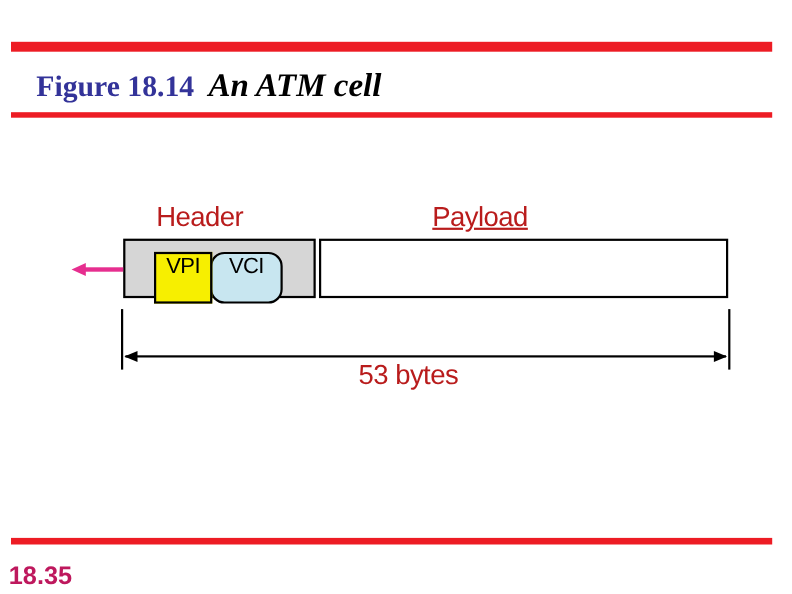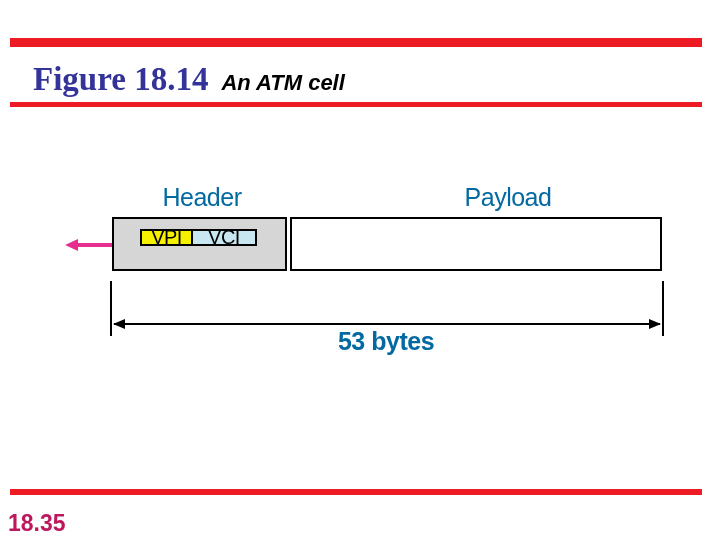--- a/index.html
+++ b/index.html
@@ -26,70 +26,69 @@
     left: 33px;
     top: 61px;
     display: flex;
     align-items: baseline;
     gap: 13px;
     white-space: nowrap;
   }
   .figure-label {
     font-family: "Liberation Serif", serif;
     font-weight: bold;
-    font-size: 33px;
+    font-size: 27px;
     color: var(--title_blue, #333399);
   }
   .figure-caption {
-    font-family: Liberation Sans, sans-serif;
+    font-family: Liberation Serif, serif;
     font-weight: bold;
     font-style: italic;
-    font-size: 22px;
+    font-size: 30px;
     color: #000;
   }
 
   
   .dlabel {
     position: absolute;
-    color: #0369a1;
+    color: #b91c1c;
     font-size: 25px;
     letter-spacing: -0.5px;
-    text-align: center;
     white-space: nowrap;
   }
   .lbl-header  { left: 142px; top: 183px; width: 120px; }
-  .lbl-payload { left: 438px; top: 183px; width: 140px; }
+  .lbl-payload { left: 393px; top: 183px; width: 140px; text-decoration: underline; }
   .lbl-5bytes  { left: 133px; top: 279px; width: 120px; font-size: 24px; }
   .lbl-48bytes { left: 375px; top: 279px; width: 130px; font-size: 24px; }
-  .lbl-53bytes { left: 326px; top: 327px; width: 120px; font-weight: bold; }
+  .lbl-53bytes { left: 326px; top: 327px; width: 120px; }
 
   
   .cellbox {
     position: absolute;
     box-sizing: border-box;
     border: 2px solid #000;
   }
   .header-box  { left: 112px; top: 217px; width: 175px; height: 54px; background: var(--header_gray, #d6d6d6); }
   .payload-box { left: 290px; top: 217px; width: 372px; height: 54px; background: #ffffff; }
 
   .field-box {
     position: absolute;
     box-sizing: border-box;
     border: 2px solid #000;
     top: 229px;
-    height: 17px;
+    height: 47px;
     display: flex;
-    align-items: center;
+    align-items: flex-start;
     justify-content: center;
     font-size: 20px;
     letter-spacing: -0.5px;
     color: #000;
   }
   .vpi-box { left: 140px; width: 53px; background: var(--vpi_yellow, #f7ef00); z-index: 2; }
-  .vci-box { left: 191px; width: 66px; background: var(--vci_blue, #c8e6f0); }
+  .vci-box { left: 191px; width: 66px; background: var(--vci_blue, #c8e6f0); border-radius: 13px; }
 
   
   .dir-arrow-shaft {
     position: absolute;
     left: 77px; top: 243px;
     width: 35px; height: 4px;
     background: var(--arrow_magenta, #e62e8f);
   }
   .dir-arrow-head {
     position: absolute;

